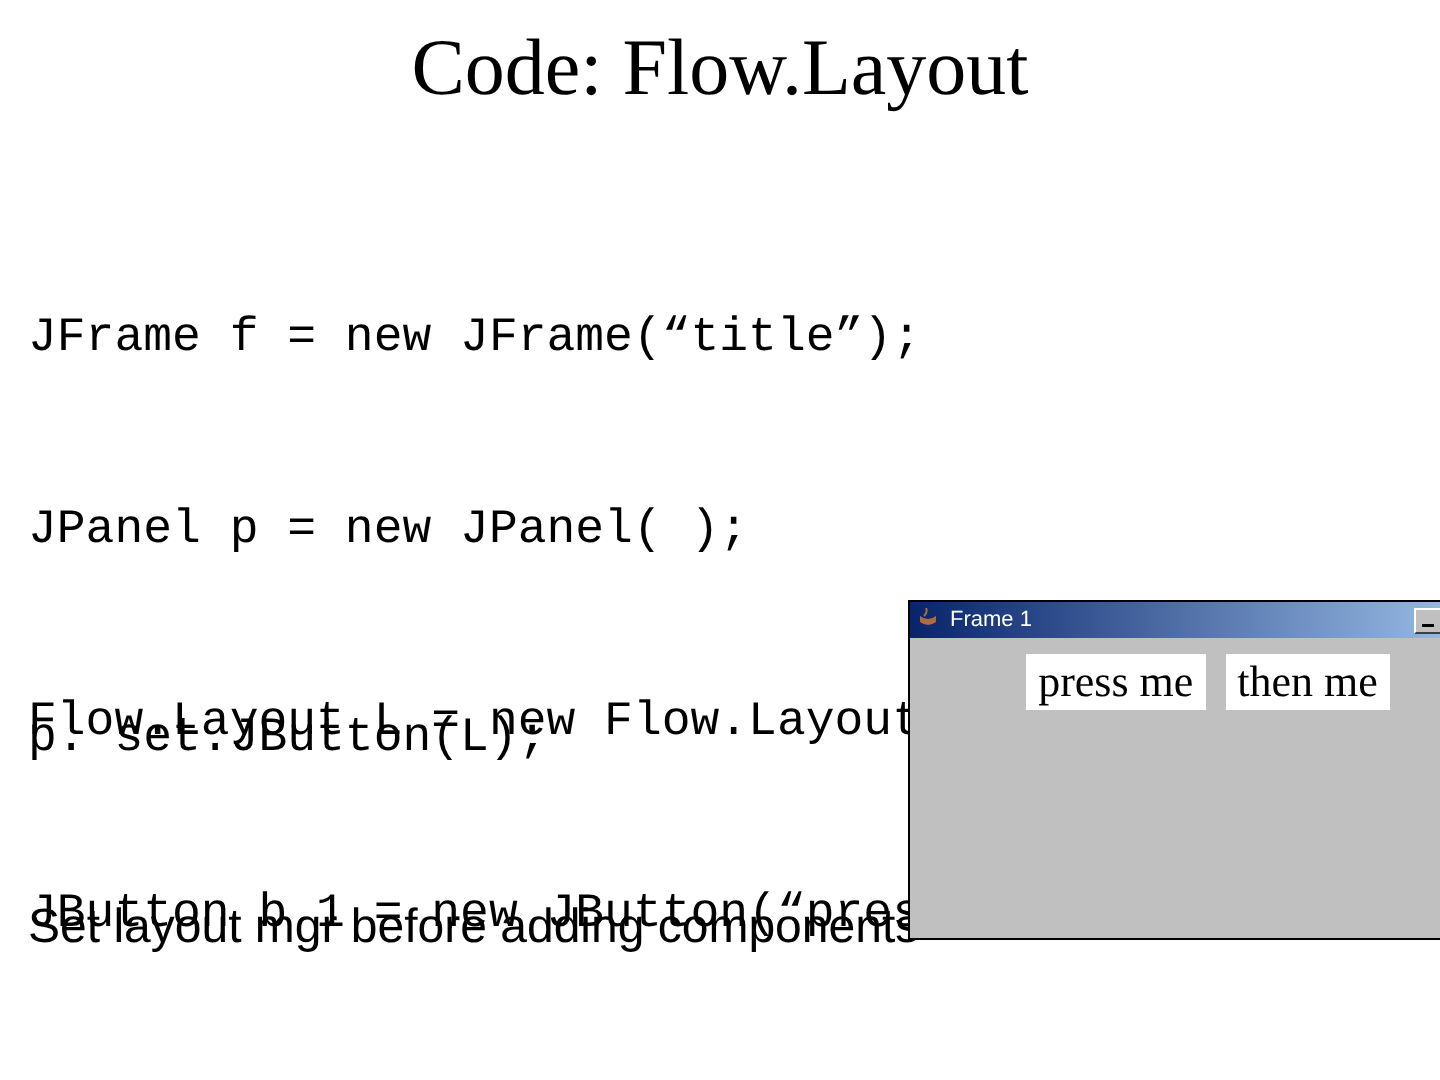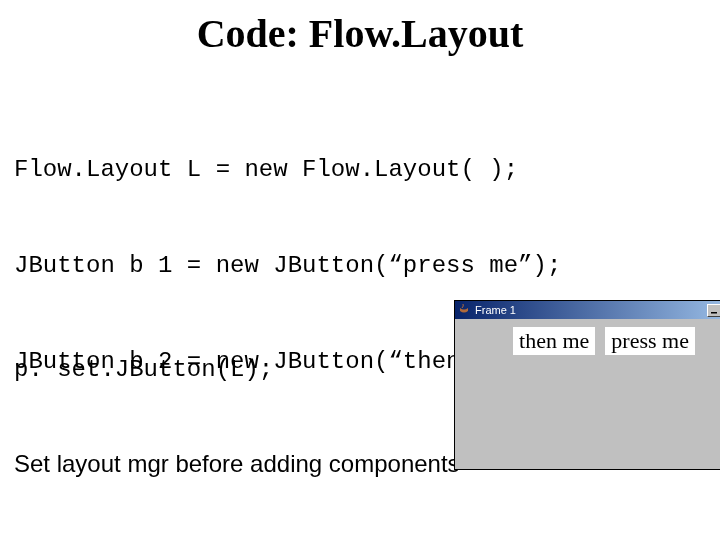--- a/index.html
+++ b/index.html
@@ -18,21 +18,21 @@
     height: 540px;
     box-sizing: border-box;
   }
   .title {
     position: absolute;
     top: 10px;
     left: 0;
     width: 100%;
     text-align: center;
     font-size: 40px;
-    font-weight: 700;
+    font-weight: 400;
   }
   .code-block-1 {
     position: absolute;
     top: 90px;
     left: 14px;
     font-family: "Courier New", Courier, monospace;
     font-size: 24px;
     line-height: 32px;
     white-space: pre;
   }
@@ -130,20 +130,22 @@
   }
 </style>
 </head>
 <body>
 
 <div class="slide">
 
   <div class="title">Code:  Flow.Layout</div>
 
   <div class="code-block-1">
+    <div>JFrame f = new JFrame(“title”);</div>
+    <div>JPanel p = new JPanel( );</div>
     <div>Flow.Layout L = new Flow.Layout( );</div>
     <div>JButton b 1 = new JButton(“press me”);</div>
     <div>JButton b 2 = new JButton(“then me”);</div>
   </div>
 
   <div class="code-block-2">
     <div>p. set.JButton(L);</div>
     
     
   </div>
@@ -173,18 +175,18 @@
         </span>
         <span class="frame-ctrl-btn">
           <svg width="8" height="8" viewBox="0 0 8 8">
               <line x1="1" y1="1" x2="7" y2="7" stroke="#000" stroke-width="1.5"></line>
               <line x1="7" y1="1" x2="1" y2="7" stroke="#000" stroke-width="1.5"></line>
             </svg>
         </span>
       </span>
     </div>
     <div class="frame-content">
+      <div class="j-button">press me</div>
       <div class="j-button">then me</div>
-      <div class="j-button">press me</div>
     </div>
   </div>
 
 </div>
 
 </body></html>

